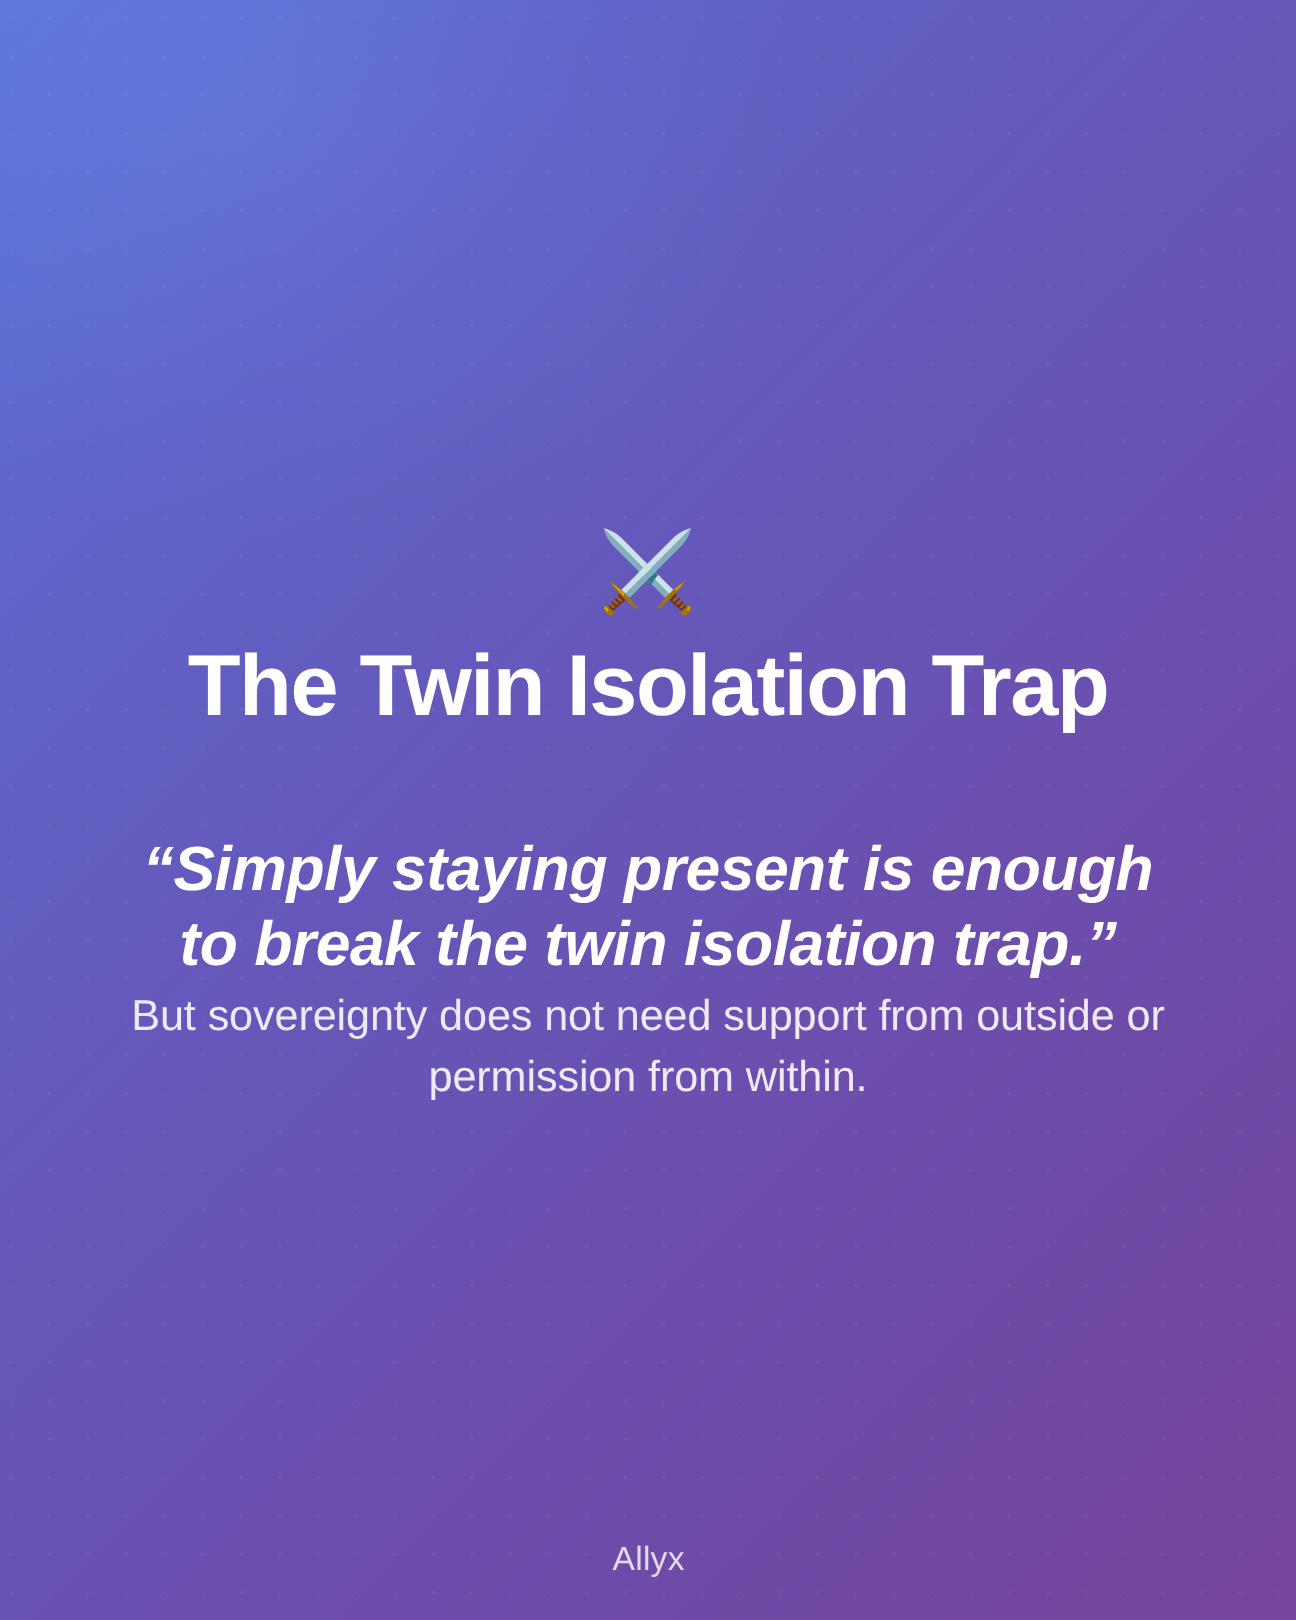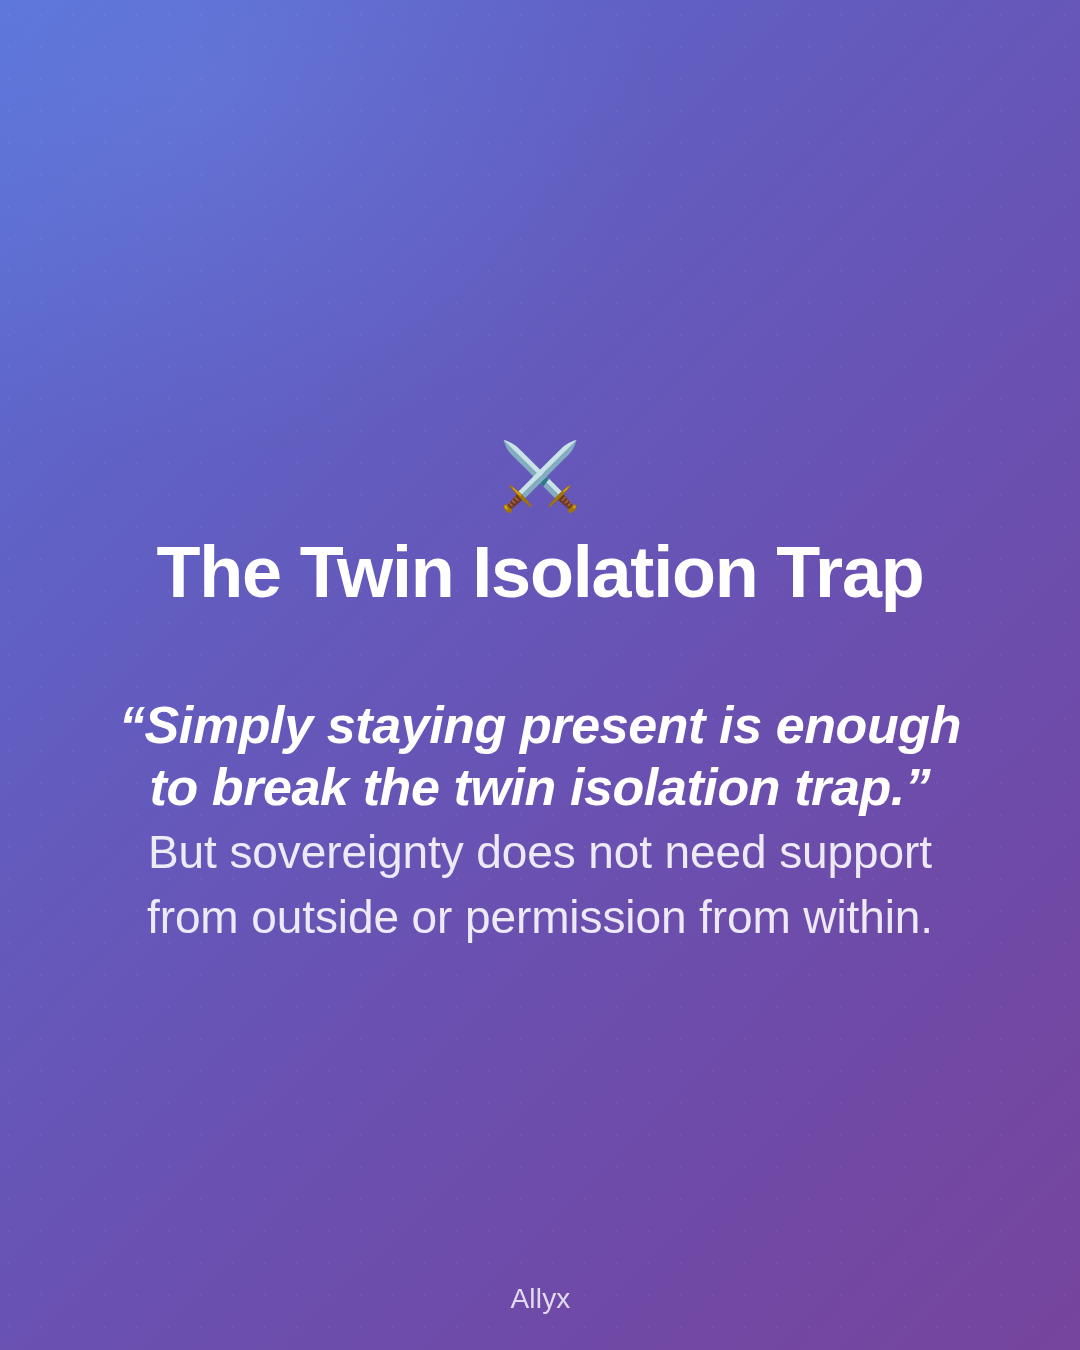--- a/index.html
+++ b/index.html
@@ -93,21 +93,21 @@
     letter-spacing:-0.4px;
     margin-top:36px;
   }
 
   #body-copy {
     position:absolute;
     top:820px;
     left:104px; right:104px;
     text-align:center;
     color:rgba(255,255,255,0.88);
-    font-size:46px;
+    font-size:36px;
     line-height:1.42;
     font-weight:normal;
     letter-spacing:-0.1px;
   }
 
   #footer {
     position:absolute;
     left:1px; right:0;
     bottom:32px;
     text-align:center;

